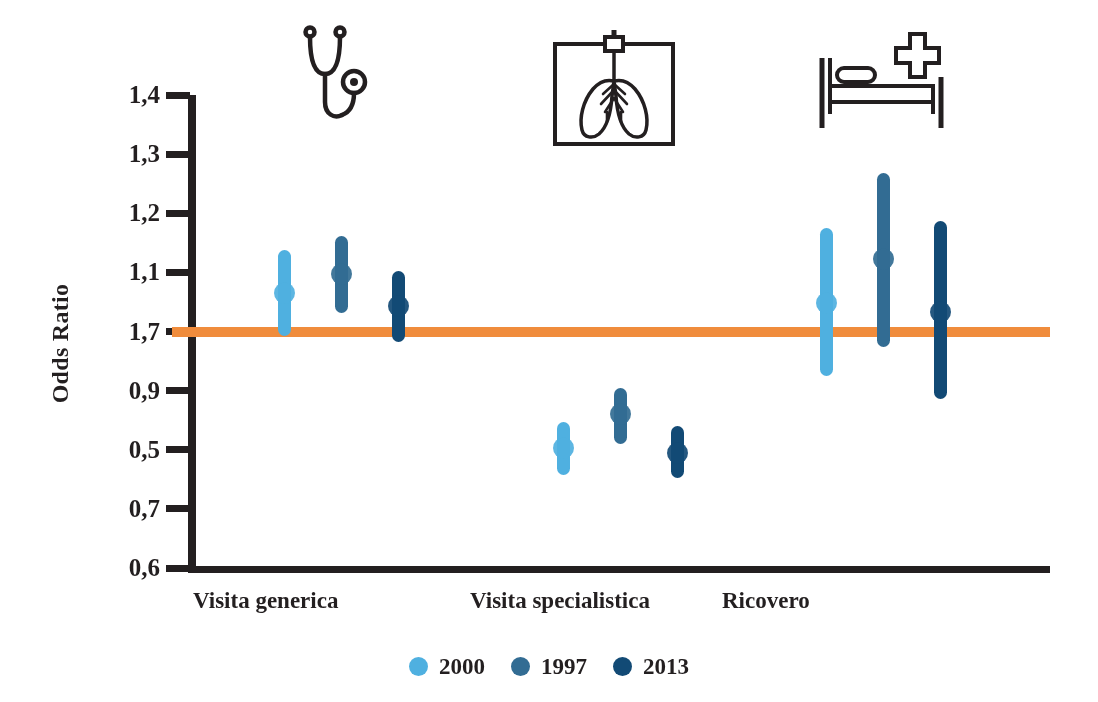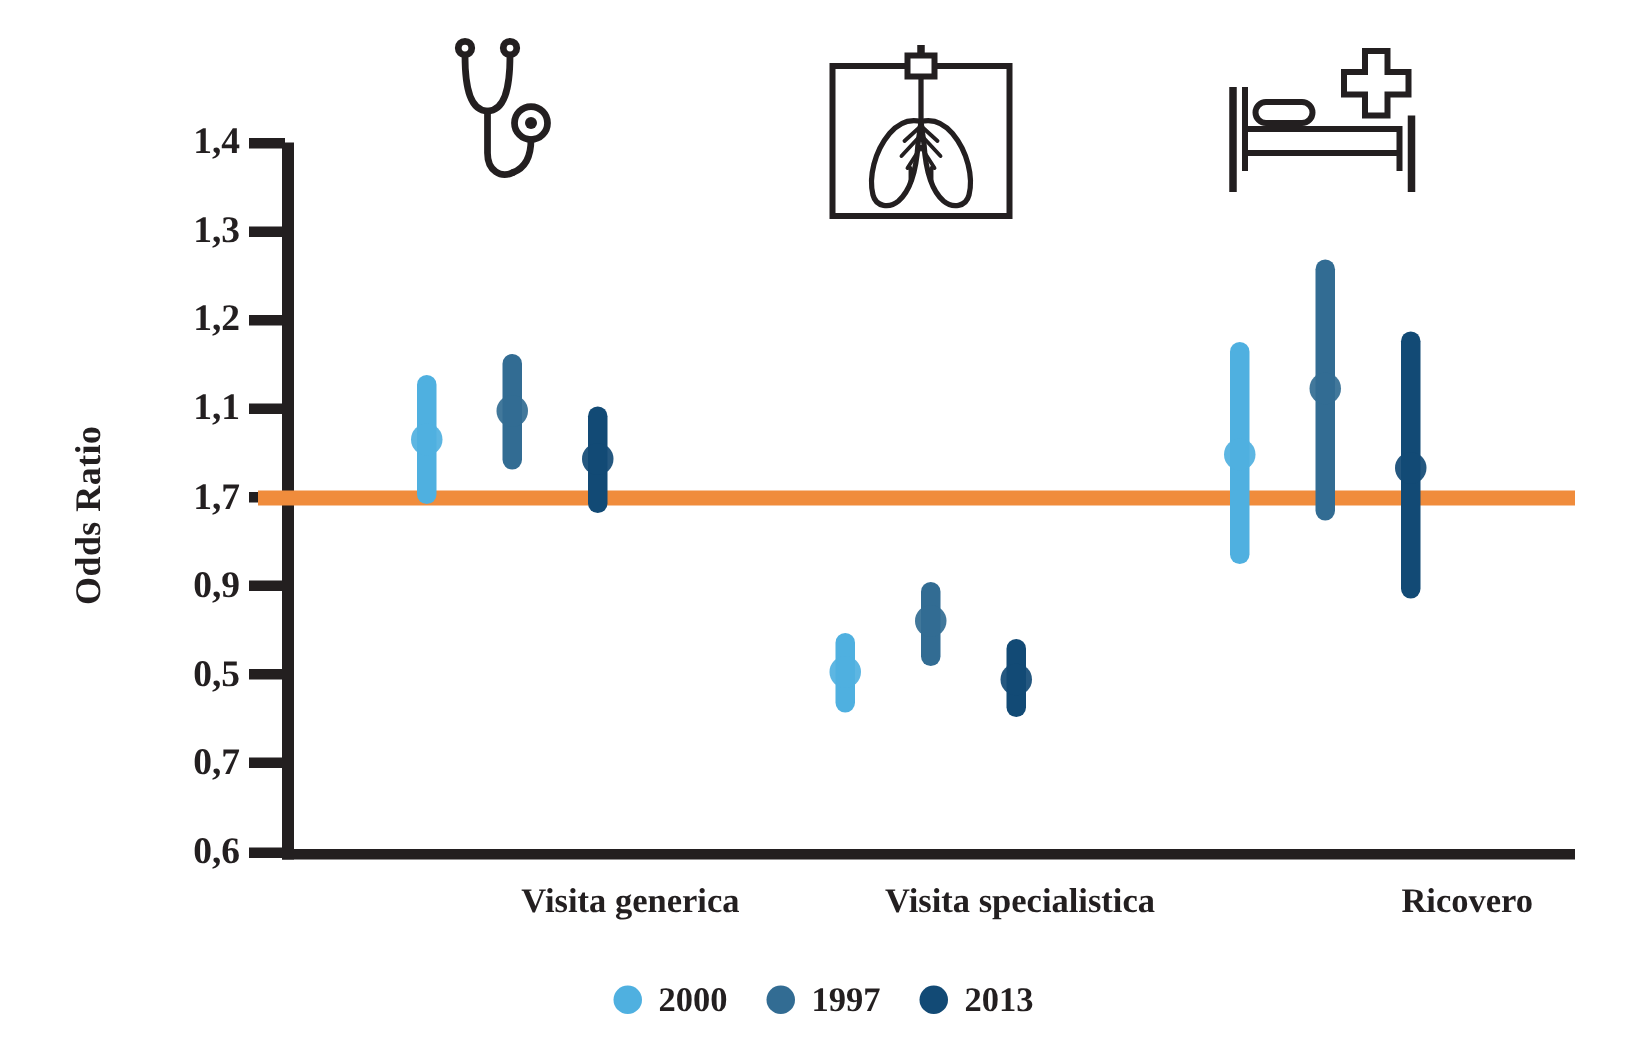--- a/index.html
+++ b/index.html
@@ -105,21 +105,21 @@
     height: 21px;
     border-radius: 50%;
     transform: translate(-4px, -10.5px);
     opacity: 0.92;
   }
 
   
   .group-label {
     position: absolute;
     top: 588px;
-    text-align: right;
+    text-align: left;
     font-weight: bold;
     font-size: 23px;
     color: #231f20;
     white-space: nowrap;
   }
 
   
   .group-icon {
     position: absolute;
     top: 20px;

